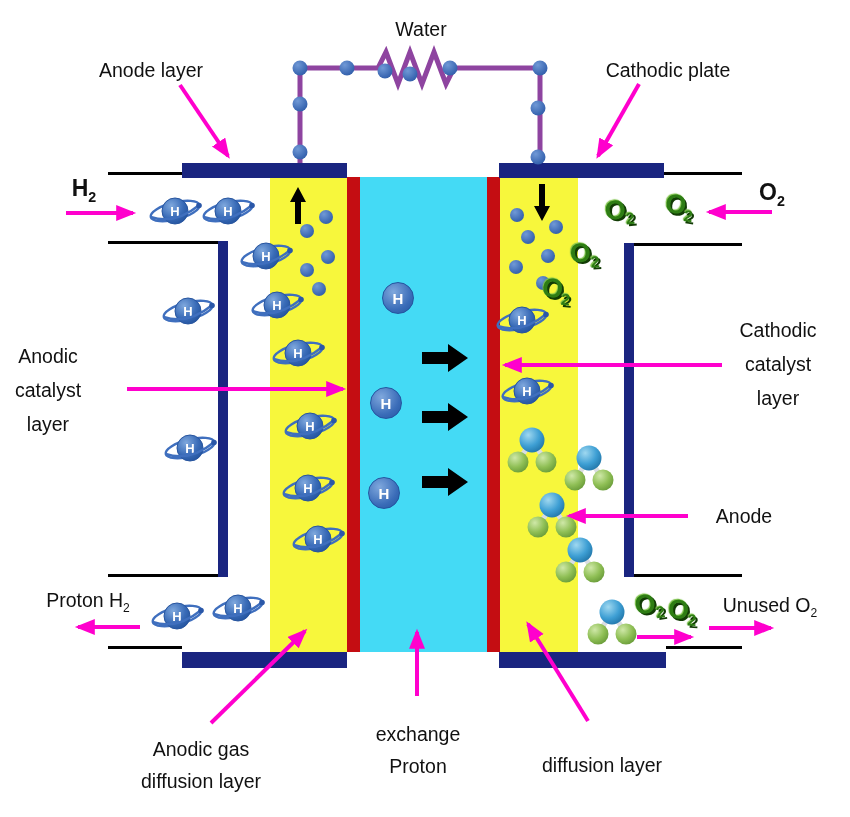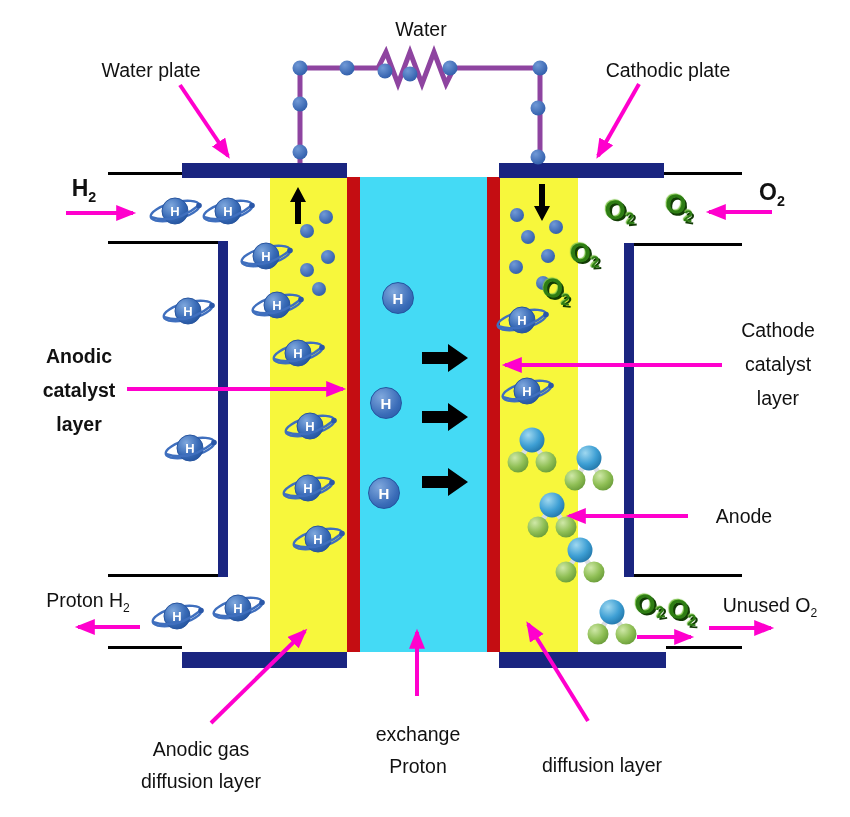--- a/index.html
+++ b/index.html
@@ -316,37 +316,37 @@
   <line x1="28" y1="15" x2="14" y2="35" stroke="#d9dde2" stroke-width="5"></line>
   <line x1="28" y1="15" x2="42" y2="35" stroke="#d9dde2" stroke-width="5"></line>
   <circle cx="14" cy="36" r="10.5" fill="url(#gradWG)"></circle>
   <circle cx="42" cy="36" r="10.5" fill="url(#gradWG)"></circle>
   <circle cx="28" cy="14" r="12.5" fill="url(#gradWB)"></circle>
         </svg></div>
     </div>
 
   <div class="lbls">
     <div class="lbl" style="left:421px;top:29px;">Water</div>
-    <div class="lbl" style="left:151px;top:70px;">Water plate</div>
+    <div class="lbl" style="left:151px;top:70px;">Anode layer</div>
     <div class="lbl" style="left:668px;top:70px;">Cathodic plate</div>
 
     <div class="lbl bold" style="left:84px;top:190px;">
       <span>H</span><sub>2</sub>
     </div>
     <div class="lbl bold" style="left:772px;top:194px;">
       <span>O</span><sub>2</sub>
     </div>
 
-    <div class="lbl stack" style="left:79px;top:390px;font-weight:bold;">
+    <div class="lbl stack" style="left:48px;top:390px;">
       <span>Anodic</span>
       <span>catalyst</span>
       <span>layer</span>
     </div>
     <div class="lbl stack" style="left:778px;top:364px;">
-      <span>Cathode</span>
+      <span>Cathodic</span>
       <span>catalyst</span>
       <span>layer</span>
     </div>
 
     <div class="lbl" style="left:744px;top:516px;">Anode</div>
 
     <div class="lbl" style="left:88px;top:602px;">
       <span>Proton H</span><sub>2</sub>
     </div>
     <div class="lbl" style="left:770px;top:607px;">

